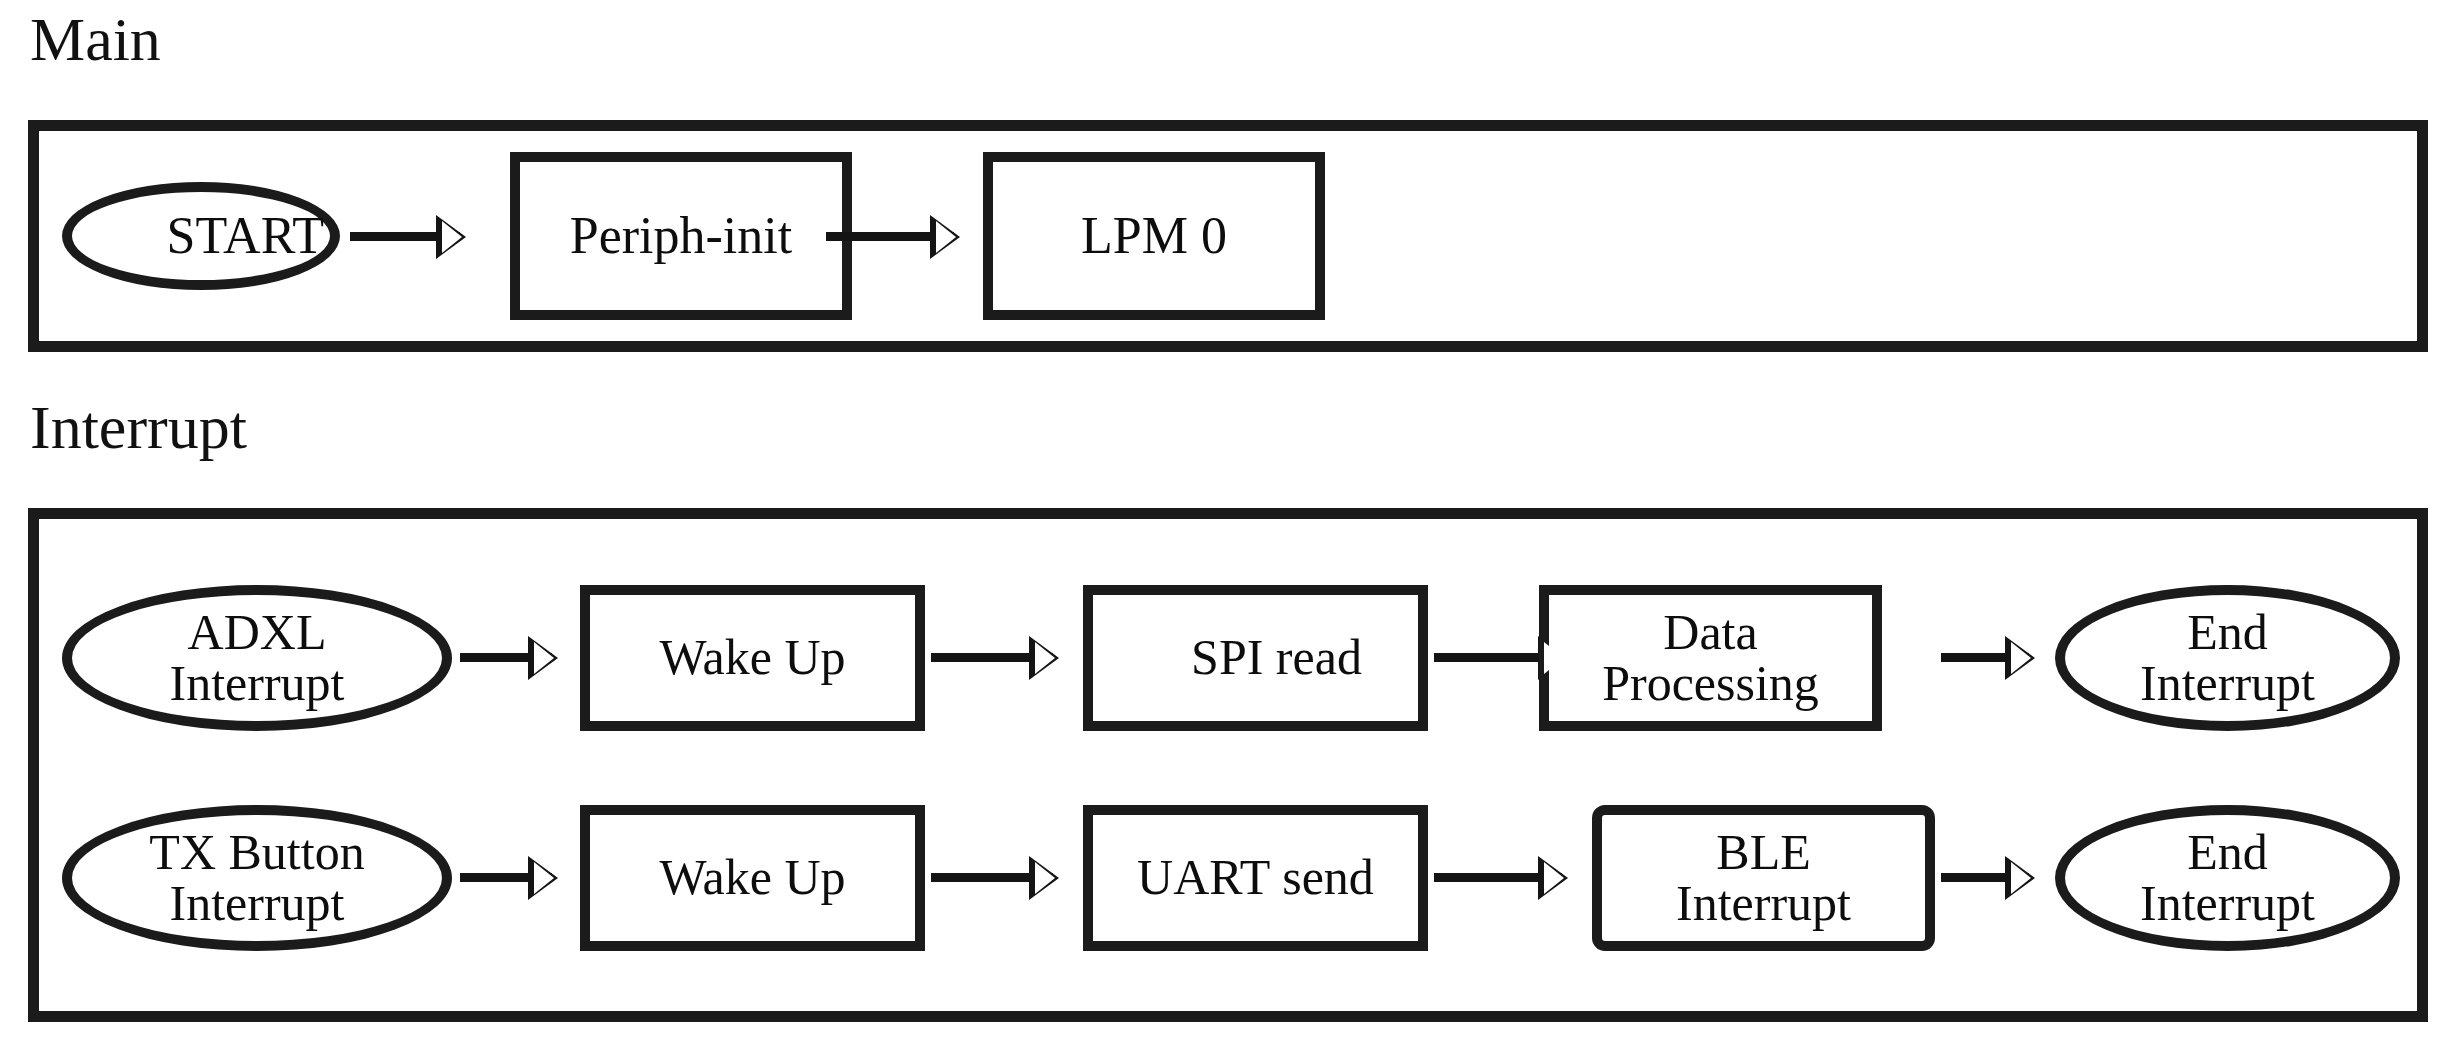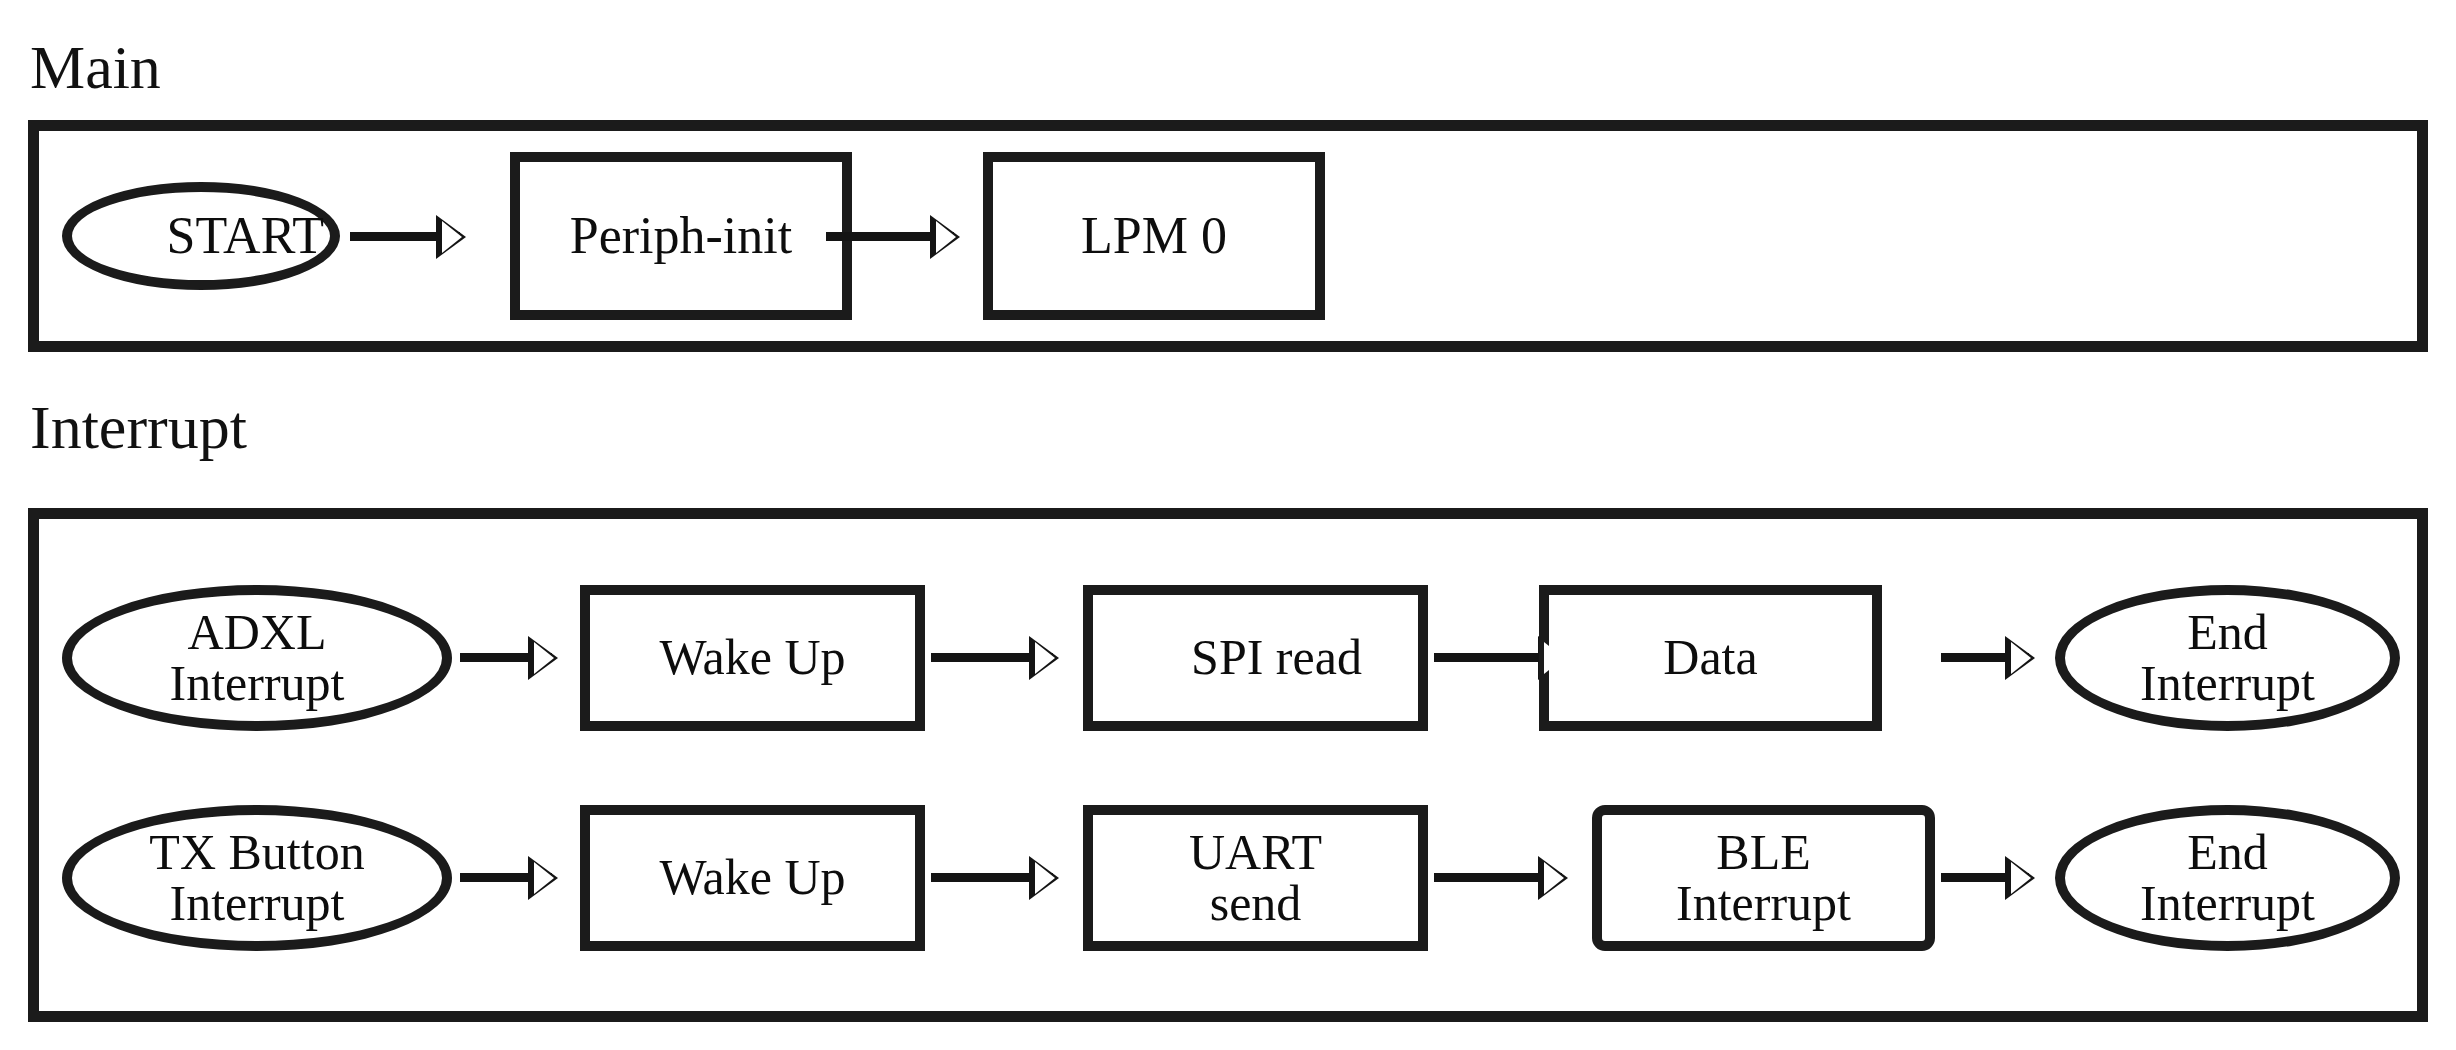--- a/index.html
+++ b/index.html
@@ -20,21 +20,21 @@
 
   
   .section-caption {
     position: absolute;
     font-family: "Liberation Serif", "DejaVu Serif", serif;
     font-size: 62px;
     line-height: 1;
     color: #111111;
     white-space: nowrap;
   }
-  #caption-main      { left: 30px; top: 8px; margin-top: 28px;  }
+  #caption-main      { left: 30px; top: 8px;  }
   #caption-interrupt { left: 30px; top: 396px; }
 
   
   .group-box {
     position: absolute;
     border: 11px solid #1b1b1b;
     background: #ffffff;
     box-sizing: border-box;
   }
   #group-main      { left: 28px; top: 120px; width: 2400px; height: 232px; }
@@ -139,20 +139,21 @@
   <div class="arrow" style="left:931px; top:653px; width:122px;"></div>
 
   <div class="node process" style="left:1083px; top:585px; width:345px; height:146px; font-size:50px;padding-left:42px;">
     <span class="node-label">SPI read</span>
   </div>
 
   <div class="arrow" style="left:1434px; top:653px; width:128px;"></div>
 
   <div class="node process" style="left:1539px; top:585px; width:343px; height:146px; font-size:50px; flex-direction:column;">
     <span class="node-label">Data</span>
+    <span class="node-label">Processing</span>
   </div>
 
   <div class="arrow" style="left:1941px; top:653px; width:88px;"></div>
 
   <div class="node terminal" style="left:2055px; top:585px; width:345px; height:146px; font-size:50px; flex-direction:column;">
     <span class="node-label">End</span>
     <span class="node-label">Interrupt</span>
   </div>
 
   <div class="node terminal" style="left:62px; top:805px; width:390px; height:146px; font-size:50px; flex-direction:column;">
@@ -161,21 +162,21 @@
   </div>
 
   <div class="arrow" style="left:460px; top:873px; width:92px;"></div>
 
   <div class="node process" style="left:580px; top:805px; width:345px; height:146px; font-size:50px;">
     <span class="node-label">Wake Up</span>
   </div>
 
   <div class="arrow" style="left:931px; top:873px; width:122px;"></div>
 
-  <div class="node process" style="left:1083px; top:805px; width:345px; height:146px; font-size:50px; flex-direction:column;">
+  <div class="node process" style="left:1083px; top:805px; width:345px; height:146px; font-size:50px; flex-direction:row;">
     <span class="node-label">UART</span>
     <span class="node-label">send</span>
   </div>
 
   <div class="arrow" style="left:1434px; top:873px; width:128px;"></div>
 
   <div class="node process" style="left:1592px; top:805px; width:343px; height:146px; font-size:50px; flex-direction:column;border-radius:13px;">
     <span class="node-label">BLE</span>
     <span class="node-label">Interrupt</span>
   </div>

